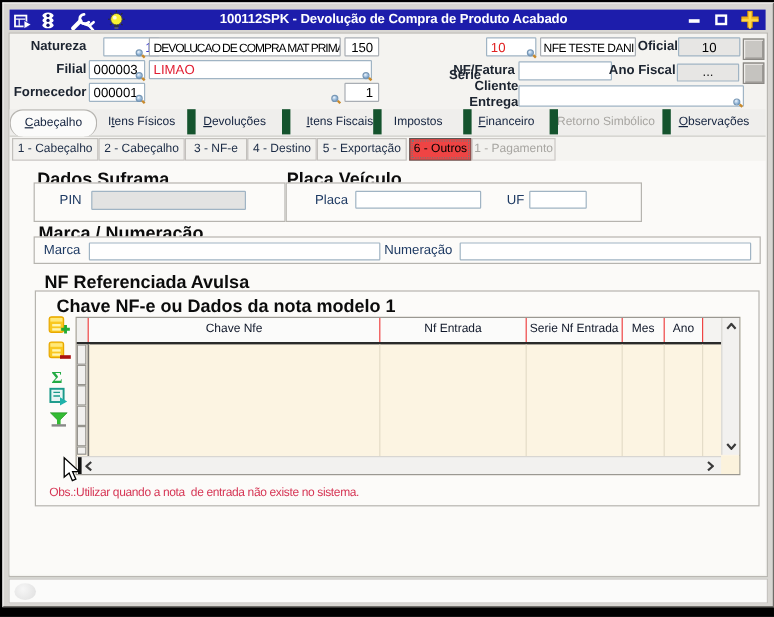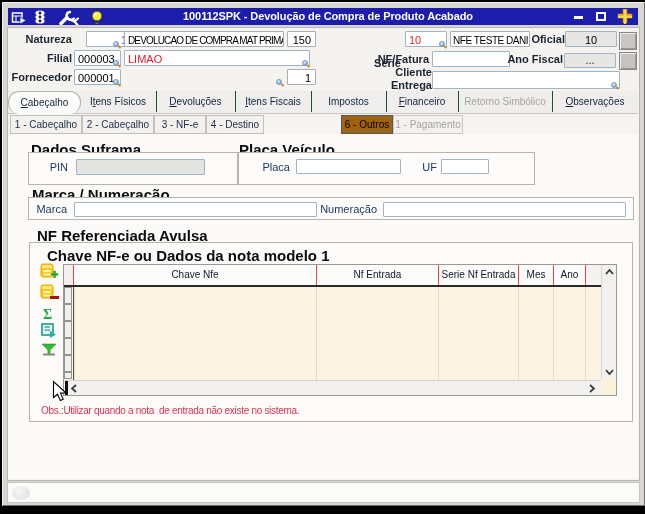--- a/index.html
+++ b/index.html
@@ -34,30 +34,30 @@
        background:radial-gradient(circle at 35% 30%, #eef6ff, #8fb4d8 60%, #5f87ad);
        border:1px solid #7797b5;box-sizing:border-box;}
   .mag:after{content:"";position:absolute;left:4px;top:4px;width:3px;height:2px;
        background:#c98a2c;transform:rotate(45deg);}
   .btn{position:absolute;background:#c9c7c3;border:1px solid #8a8884;
        box-shadow:inset 1px 1px 0 #efedea, inset -1px -1px 0 #9a9894;}
   
   #tabs1{left:8px;top:91px;width:630px;height:22px;background:#efeeec;
          border-bottom:1px solid #c9c7c3;}
   .t1{position:absolute;top:0;height:21px;font-size:10px;color:#14233f;
-      text-align:center;line-height:21px;border-right:1px solid #14532d;}
+      text-align:center;line-height:21px;border-right:7px solid #14532d;}
   .t1.active{background:#fbfbfa;border:1px solid #b5b3af;border-bottom:none;
       height:22px;font-weight:normal;}
   .t1.dis{color:#a7a5a1;}
   
   #tabs2{left:8px;top:114px;width:630px;height:20px;background:#f5f4f1;}
   .t2{position:absolute;top:1px;height:17px;font-size:10px;color:#1c2c46;
       background:#f2f1ee;border:1px solid #c2c0bc;text-align:center;
       line-height:17px;}
-  .t2.active{background:#a16207;border:1px solid #5a5854;outline:1px dotted #777;
+  .t2.active{background:#ef4444;border:1px solid #5a5854;outline:1px dotted #777;
       outline-offset:-3px;color:#000;}
   .t2.dis{color:#a7a5a1;border:1px solid #ccc9c5;}
   
   #page{left:8px;top:134px;width:630px;height:345px;background:#fbfaf8;}
   .grp{position:absolute;border:1px solid #b6b4af;background:#fcfbf9;}
   .gcap{position:absolute;font-size:15px;font-weight:bold;color:#0c0c0c;
         white-space:nowrap;}
   
   #grid{left:63px;top:264px;width:554px;height:132px;border:1px solid #9a9892;
         background:#fcf4e2;box-sizing:border-box;}
@@ -152,32 +152,33 @@
   <div class="bx bxg" style="left:564px;top:53px;width:52px;height:15px;text-align:center;padding:0;line-height:12px;color:#222;">...</div>
   <div class="btn" style="left:619px;top:52px;width:16px;height:16px;background:#c5c3bf;"></div>
 
   <div class="lb" style="left:332px;top:66px;width:100px;line-height:13px;">Cliente<br>Entrega</div>
   <div class="bx" style="left:432px;top:71px;width:188px;height:18px;"></div>
   <div class="mag" style="left:611px;top:82px;"></div>
 
   <div id="tabs1" class="abs">
     <div class="t1" style="left:72px;width:76px;">I<u>t</u>ens Físicos</div>
     <div class="t1" style="left:148px;width:79px;"><u>D</u>evoluções</div>
-    <div class="t1" style="left:227px;width:76px;"><u>I</u>tens Fiscais</div>
+    <div class="t1" style="left:227px;width:76px;text-align:right;"><u>I</u>tens Fiscais</div>
     <div class="t1" style="left:303px;width:75px;">Impostos</div>
     <div class="t1" style="left:378px;width:72px;"><u>F</u>inanceiro</div>
     <div class="t1 dis" style="left:450px;width:94px;">Retorno Simbólico</div>
     <div class="t1" style="left:544px;width:86px;border-right:none;"><u>O</u>bservações</div>
     <div class="t1 active" style="left:0px;width:71px;border-radius:11px;"><u>C</u>abeçalho</div>
   </div>
   <div id="tabs2" class="abs">
     <div class="t2" style="left:2px;width:70px;">1 - Cabeçalho</div>
     <div class="t2" style="left:74px;width:70px;">2 - Cabeçalho</div>
     <div class="t2" style="left:146px;width:50px;">3 - NF-e</div>
     <div class="t2" style="left:198px;width:56px;">4 - Destino</div>
+    <div class="t2" style="left:256px;width:73px;">5 - Exportação</div>
     <div class="t2 active" style="left:333px;width:50px;">6 - Outros</div>
     <div class="t2 dis" style="left:385px;width:68px;">1 - Pagamento</div>
   </div>
   <div id="page" class="abs"></div>
 
   <div class="gcap" style="left:31px;top:141px;">Dados Suframa</div>
   <div class="grp" style="left:28px;top:152px;width:208px;height:31px;"></div>
   <div class="lb2" style="left:0px;top:160px;width:68px;">PIN</div>
   <div class="bx bxg" style="left:76px;top:159px;width:129px;height:16px;background:#e3e3e2;"></div>
 

